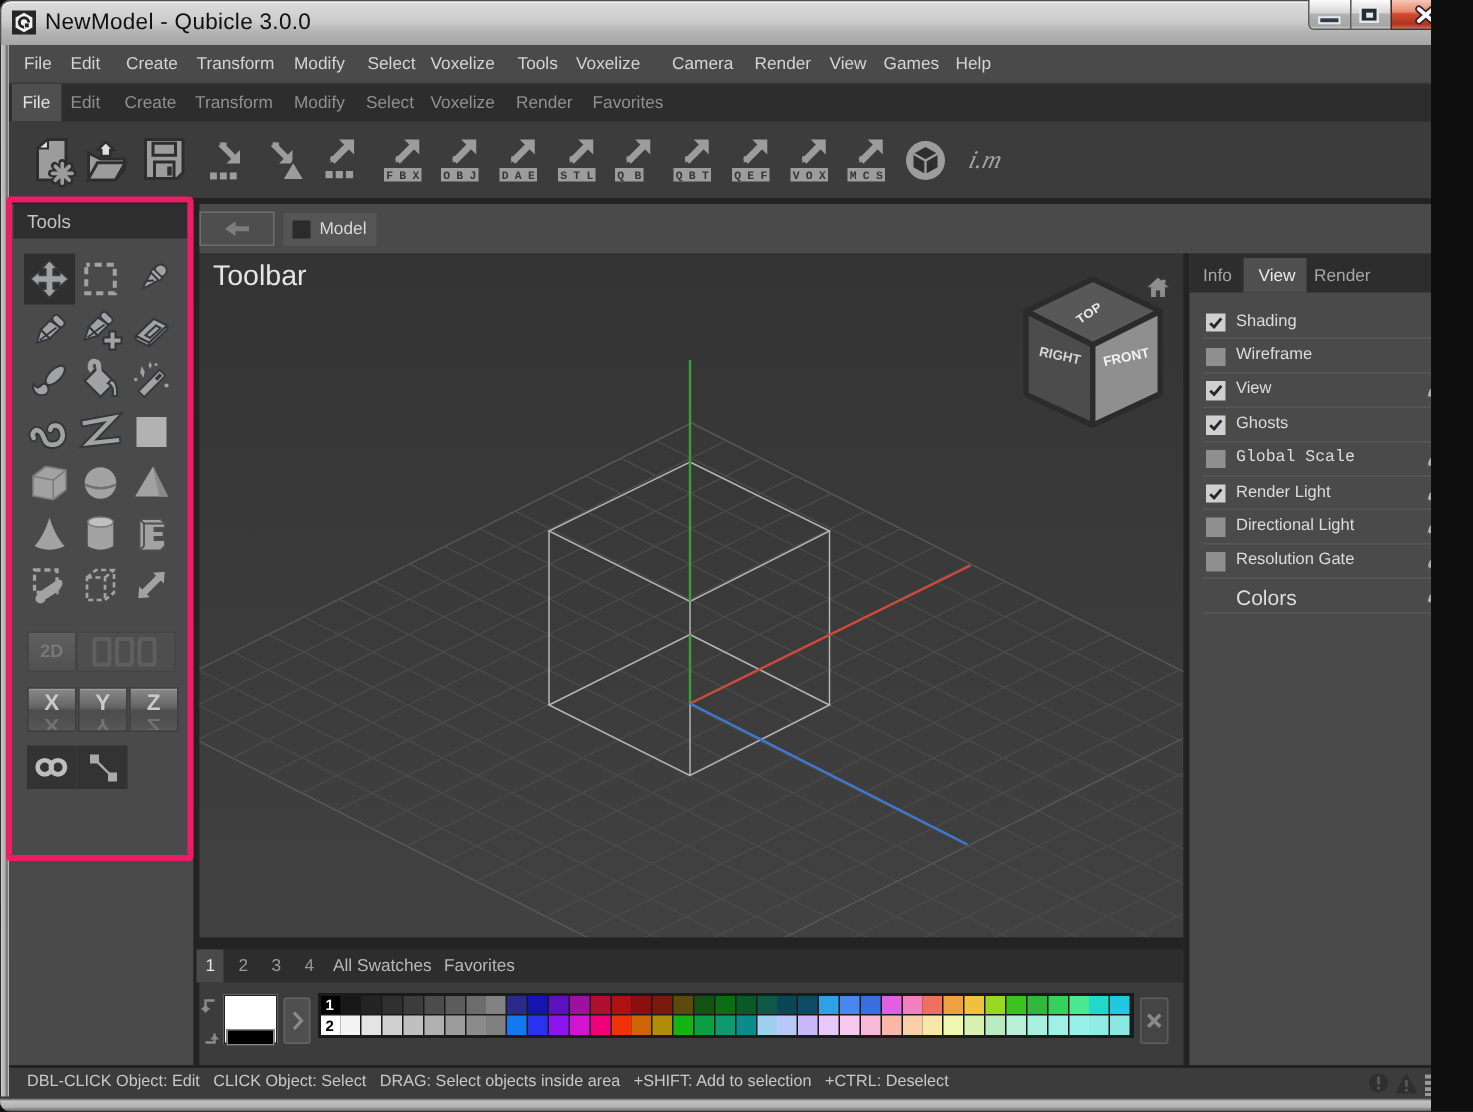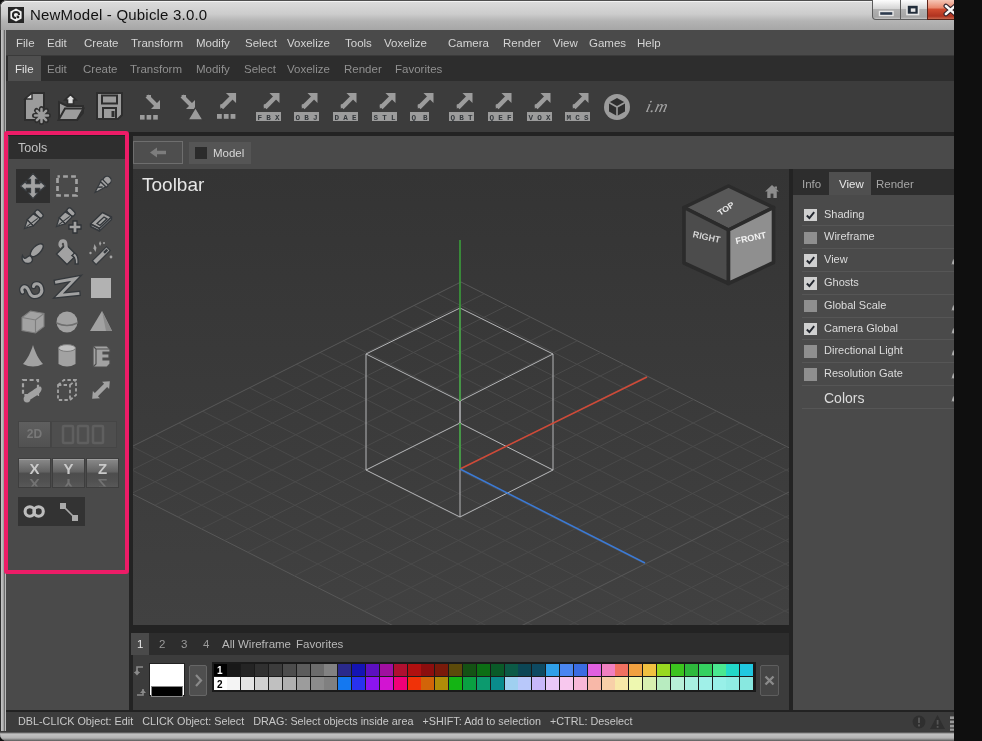--- a/index.html
+++ b/index.html
@@ -518,35 +518,35 @@
         </g>
       </svg></div>
 <div class="abs" style="left:802px;top:293.7px;width:162px;height:1px;background:#565656;"></div>
 <div class="abs" style="left:804px;top:277.0px;width:12.5px;height:12.5px;background:#d0d0d0;"></div>
 <svg class="abs" style="left:804px;top:277.0px;" width="13" height="13" viewBox="0 0 13 13">
       <path d="M2.8,6.5 L5.4,9 L10.2,3.2" fill="none" stroke="#23272f" stroke-width="1.9"></path>
     </svg>
 <div class="abs" style="left:824px;top:275.9px;font-size:11px;color:#dcdcdc;">Ghosts</div>
 <div class="abs" style="left:802px;top:316.5px;width:162px;height:1px;background:#565656;"></div>
 <div class="abs" style="left:804px;top:299.8px;width:12.5px;height:12.5px;background:#8f8f8f;"></div>
-<div class="abs" style="left:824px;top:298.7px;font-size:11px;color:#dcdcdc;">Global Scale</div>
+<div class="abs" style="left:824px;top:298.7px;font-size:11px;color:#dcdcdc;font-family:Liberation Mono, monospace;">Global Scale</div>
 <div class="abs" style="left:949px;top:299.7px;"><svg width="14" height="14" viewBox="0 0 14 14">
         <g transform="translate(7,6.5) rotate(45)">
           <rect x="-2.4" y="-6.5" width="4.8" height="8.5" fill="#b0b0b0"></rect>
           <path d="M-2.4,2 L2.4,2 L0,6.5 Z" fill="#b0b0b0"></path>
           <path d="M-0.8,5 L0,6.5 L0.8,5 Z" fill="#3a3a3a"></path>
           <rect x="-2.4" y="-6.5" width="4.8" height="2.2" fill="#8a8a8a"></rect>
         </g>
       </svg></div>
 <div class="abs" style="left:802px;top:339.3px;width:162px;height:1px;background:#565656;"></div>
 <div class="abs" style="left:804px;top:322.6px;width:12.5px;height:12.5px;background:#d0d0d0;"></div>
 <svg class="abs" style="left:804px;top:322.6px;" width="13" height="13" viewBox="0 0 13 13">
       <path d="M2.8,6.5 L5.4,9 L10.2,3.2" fill="none" stroke="#23272f" stroke-width="1.9"></path>
     </svg>
-<div class="abs" style="left:824px;top:321.5px;font-size:11px;color:#dcdcdc;">Camera Global</div>
+<div class="abs" style="left:824px;top:321.5px;font-size:11px;color:#dcdcdc;">Render Light</div>
 <div class="abs" style="left:949px;top:322.5px;"><svg width="14" height="14" viewBox="0 0 14 14">
         <g transform="translate(7,6.5) rotate(45)">
           <rect x="-2.4" y="-6.5" width="4.8" height="8.5" fill="#b0b0b0"></rect>
           <path d="M-2.4,2 L2.4,2 L0,6.5 Z" fill="#b0b0b0"></path>
           <path d="M-0.8,5 L0,6.5 L0.8,5 Z" fill="#3a3a3a"></path>
           <rect x="-2.4" y="-6.5" width="4.8" height="2.2" fill="#8a8a8a"></rect>
         </g>
       </svg></div>
 <div class="abs" style="left:802px;top:362.1px;width:162px;height:1px;background:#565656;"></div>
 <div class="abs" style="left:804px;top:345.4px;width:12.5px;height:12.5px;background:#8f8f8f;"></div>
@@ -581,21 +581,21 @@
         </g>
       </svg></div>
 
 <div class="abs" style="left:133px;top:625px;width:656px;height:8px;background:#232323;"></div>
 <div class="abs" style="left:133px;top:633px;width:656px;height:22px;background:#2d2d2d;"></div>
 <div class="abs" style="left:131px;top:633px;width:18px;height:22px;background:#4a4a4a;"></div>
 <div class="abs" style="left:137px;top:638px;font-size:11.5px;color:#e8e8e8;">1</div>
 <div class="abs" style="left:159px;top:638px;font-size:11.5px;color:#9a9a9a;">2</div>
 <div class="abs" style="left:181px;top:638px;font-size:11.5px;color:#9a9a9a;">3</div>
 <div class="abs" style="left:203px;top:638px;font-size:11.5px;color:#9a9a9a;">4</div>
-<div class="abs" style="left:222px;top:638px;font-size:11.5px;color:#b8b8b8;">All Wireframe</div>
+<div class="abs" style="left:222px;top:638px;font-size:11.5px;color:#b8b8b8;">All Swatches</div>
 <div class="abs" style="left:296px;top:638px;font-size:11.5px;color:#b8b8b8;">Favorites</div>
 <div class="abs" style="left:133px;top:655px;width:656px;height:55px;background:#3c3c3c;"></div>
 
 <svg class="abs" style="left:131px;top:663px;" width="18" height="36" viewBox="0 0 18 36">
  <g stroke="#8a8a8a" stroke-width="1.6" fill="none">
         <path d="M6,10 L6,4 L12,4"></path>
         <path d="M12,26 L12,32 L6,32"></path>
       </g>
  <path d="M6,10 L3,6.8 L9,6.8 Z" fill="#8a8a8a" transform="rotate(180 6 8.4)"></path>
  <path d="M3,10 L9,10 L6,13.4 Z" fill="#8a8a8a" transform="translate(0,-1)"></path>

